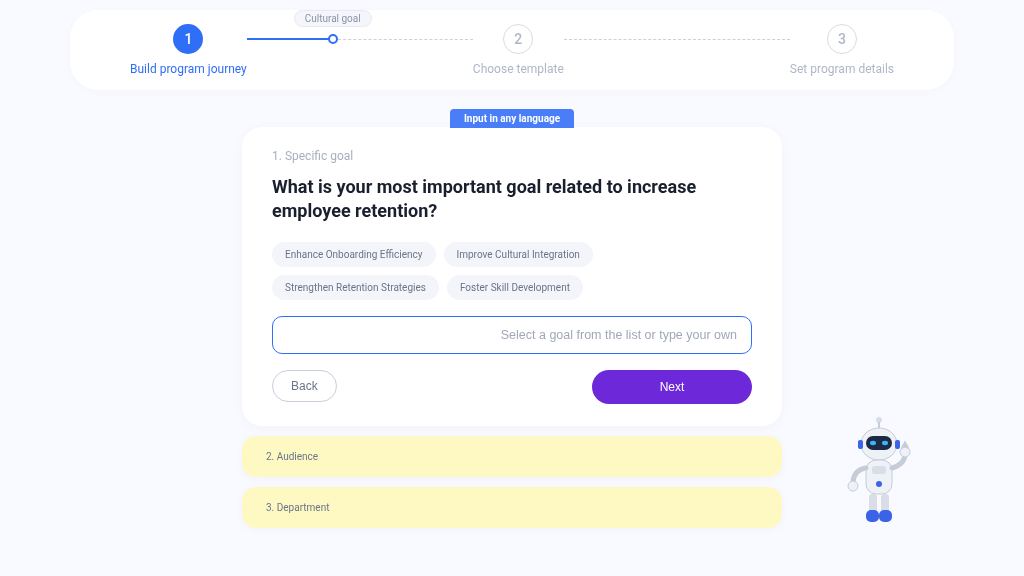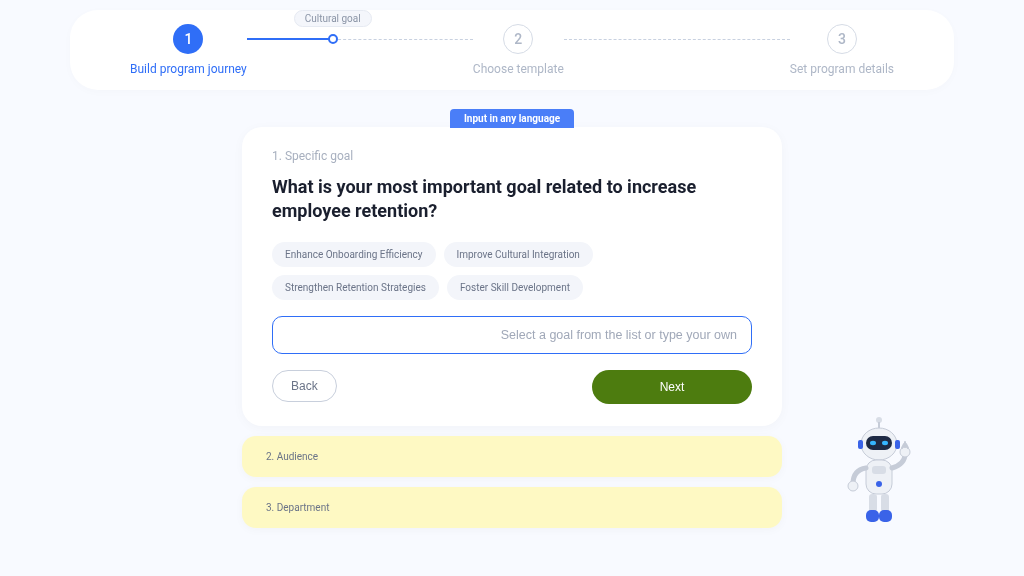--- a/index.html
+++ b/index.html
@@ -171,21 +171,21 @@
     .btn-back {
       background: #fff;
       border: 1.2px solid #c8cfdc;
       color: #6b7488;
       font-size: 12px;
       padding: 8px 18px;
       border-radius: 16px;
       cursor: pointer;
     }
     .btn-next {
-      background: #4d7c0f;
+      background: #6d28d9;
       border: none;
       color: #fff;
       font-size: 12px;
       padding: 10px 0;
       width: 160px;
       border-radius: 18px;
       cursor: pointer;
     }
     .collapsed-card {
       background: #fef9c3;

